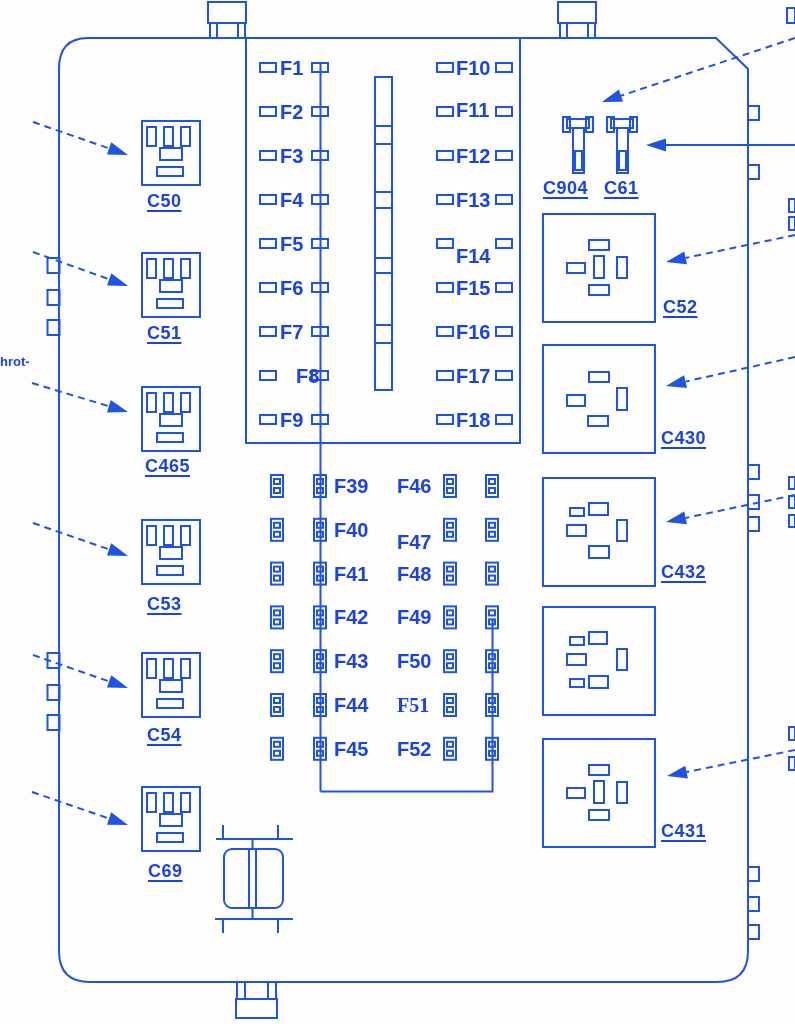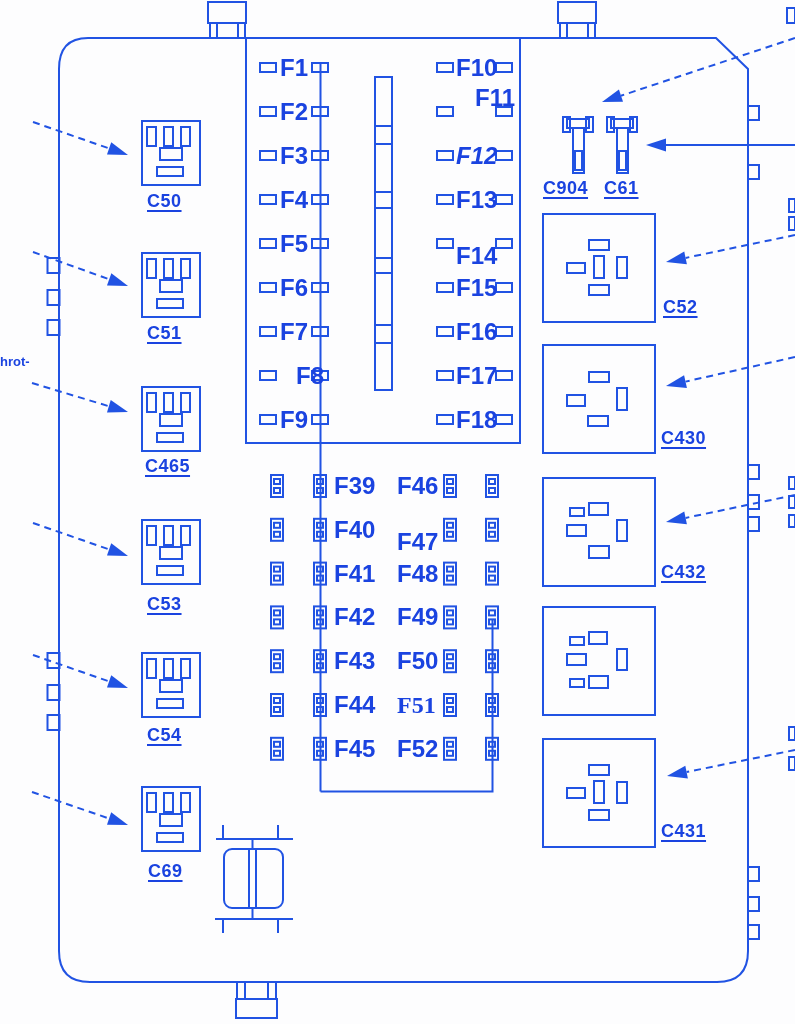--- a/index.html
+++ b/index.html
@@ -2,21 +2,21 @@
 <html style="--line: #2153e3; --text: #1a43e0; --bg: #fdfdfe;"><head>
 <meta charset="utf-8">
 <style>
   :root{ --line:#2153e3; --text:#1a43e0; --bg:#fdfdfe; }
   html,body{margin:0;padding:0;background:#fff;}
   .stage{position:relative;width:795px;height:1024px;background:var(--bg);overflow:hidden;
          font-family:"Liberation Sans", sans-serif;}
   svg{position:absolute;left:0;top:0;}
   svg *{stroke:var(--line);fill:none;stroke-width:2px;}
   svg .fill{fill:var(--line);stroke:none;}
-  .flabel{position:absolute;font-weight:bold;font-size:24px;line-height:20px;height:20px;
+  .flabel{position:absolute;font-weight:bold;font-size:20px;line-height:20px;height:20px;
           color:var(--text);white-space:nowrap;}
   .clabel{position:absolute;font-weight:bold;font-size:18px;line-height:20px;
           color:var(--text);text-decoration:underline;text-decoration-thickness:2px;
           text-underline-offset:3px;white-space:nowrap;letter-spacing:.5px;}
   .edge-text{position:absolute;font-weight:600;font-size:13px;color:var(--text);white-space:nowrap;}
 </style>
 </head>
 <body>
 
 <div class="stage">
@@ -320,23 +320,23 @@
     <div class="clabel" style="left:604px;top:178px">C61</div>
     <div class="clabel" style="left:663px;top:297px">C52</div>
     <div class="clabel" style="left:661px;top:428px">C430</div>
     <div class="clabel" style="left:661px;top:562px">C432</div>
     <div class="clabel" style="left:661px;top:821px">C431</div>
 
     <div class="edge-text" style="left:0px;top:354px">hrot-</div>
   <div class="flabel" style="left: 280px; top: 58px;">F1</div>
       <div class="flabel" style="left: 456px; top: 58px;">F10</div>
       <div class="flabel" style="left: 280px; top: 102px;">F2</div>
-      <div class="flabel" style="left: 456px; top: 88px; margin-left: 19px;">F11</div>
+      <div class="flabel" style="left: 456px; top: 100px;">F11</div>
       <div class="flabel" style="left: 280px; top: 146px;">F3</div>
-      <div class="flabel" style="left: 456px; top: 146px; font-style: italic;">F12</div>
+      <div class="flabel" style="left: 456px; top: 146px;">F12</div>
       <div class="flabel" style="left: 280px; top: 190px;">F4</div>
       <div class="flabel" style="left: 456px; top: 190px;">F13</div>
       <div class="flabel" style="left: 280px; top: 234px;">F5</div>
       <div class="flabel" style="left: 456px; top: 234px; margin-top: 12px;">F14</div>
       <div class="flabel" style="left: 280px; top: 278px;">F6</div>
       <div class="flabel" style="left: 456px; top: 278px; text-align: right;">F15</div>
       <div class="flabel" style="left: 280px; top: 322px; text-align: center;">F7</div>
       <div class="flabel" style="left: 456px; top: 322px;">F16</div>
       <div class="flabel" style="left: 280px; top: 366px; margin-left: 16px;">F8</div>
       <div class="flabel" style="left: 456px; top: 366px;">F17</div>

